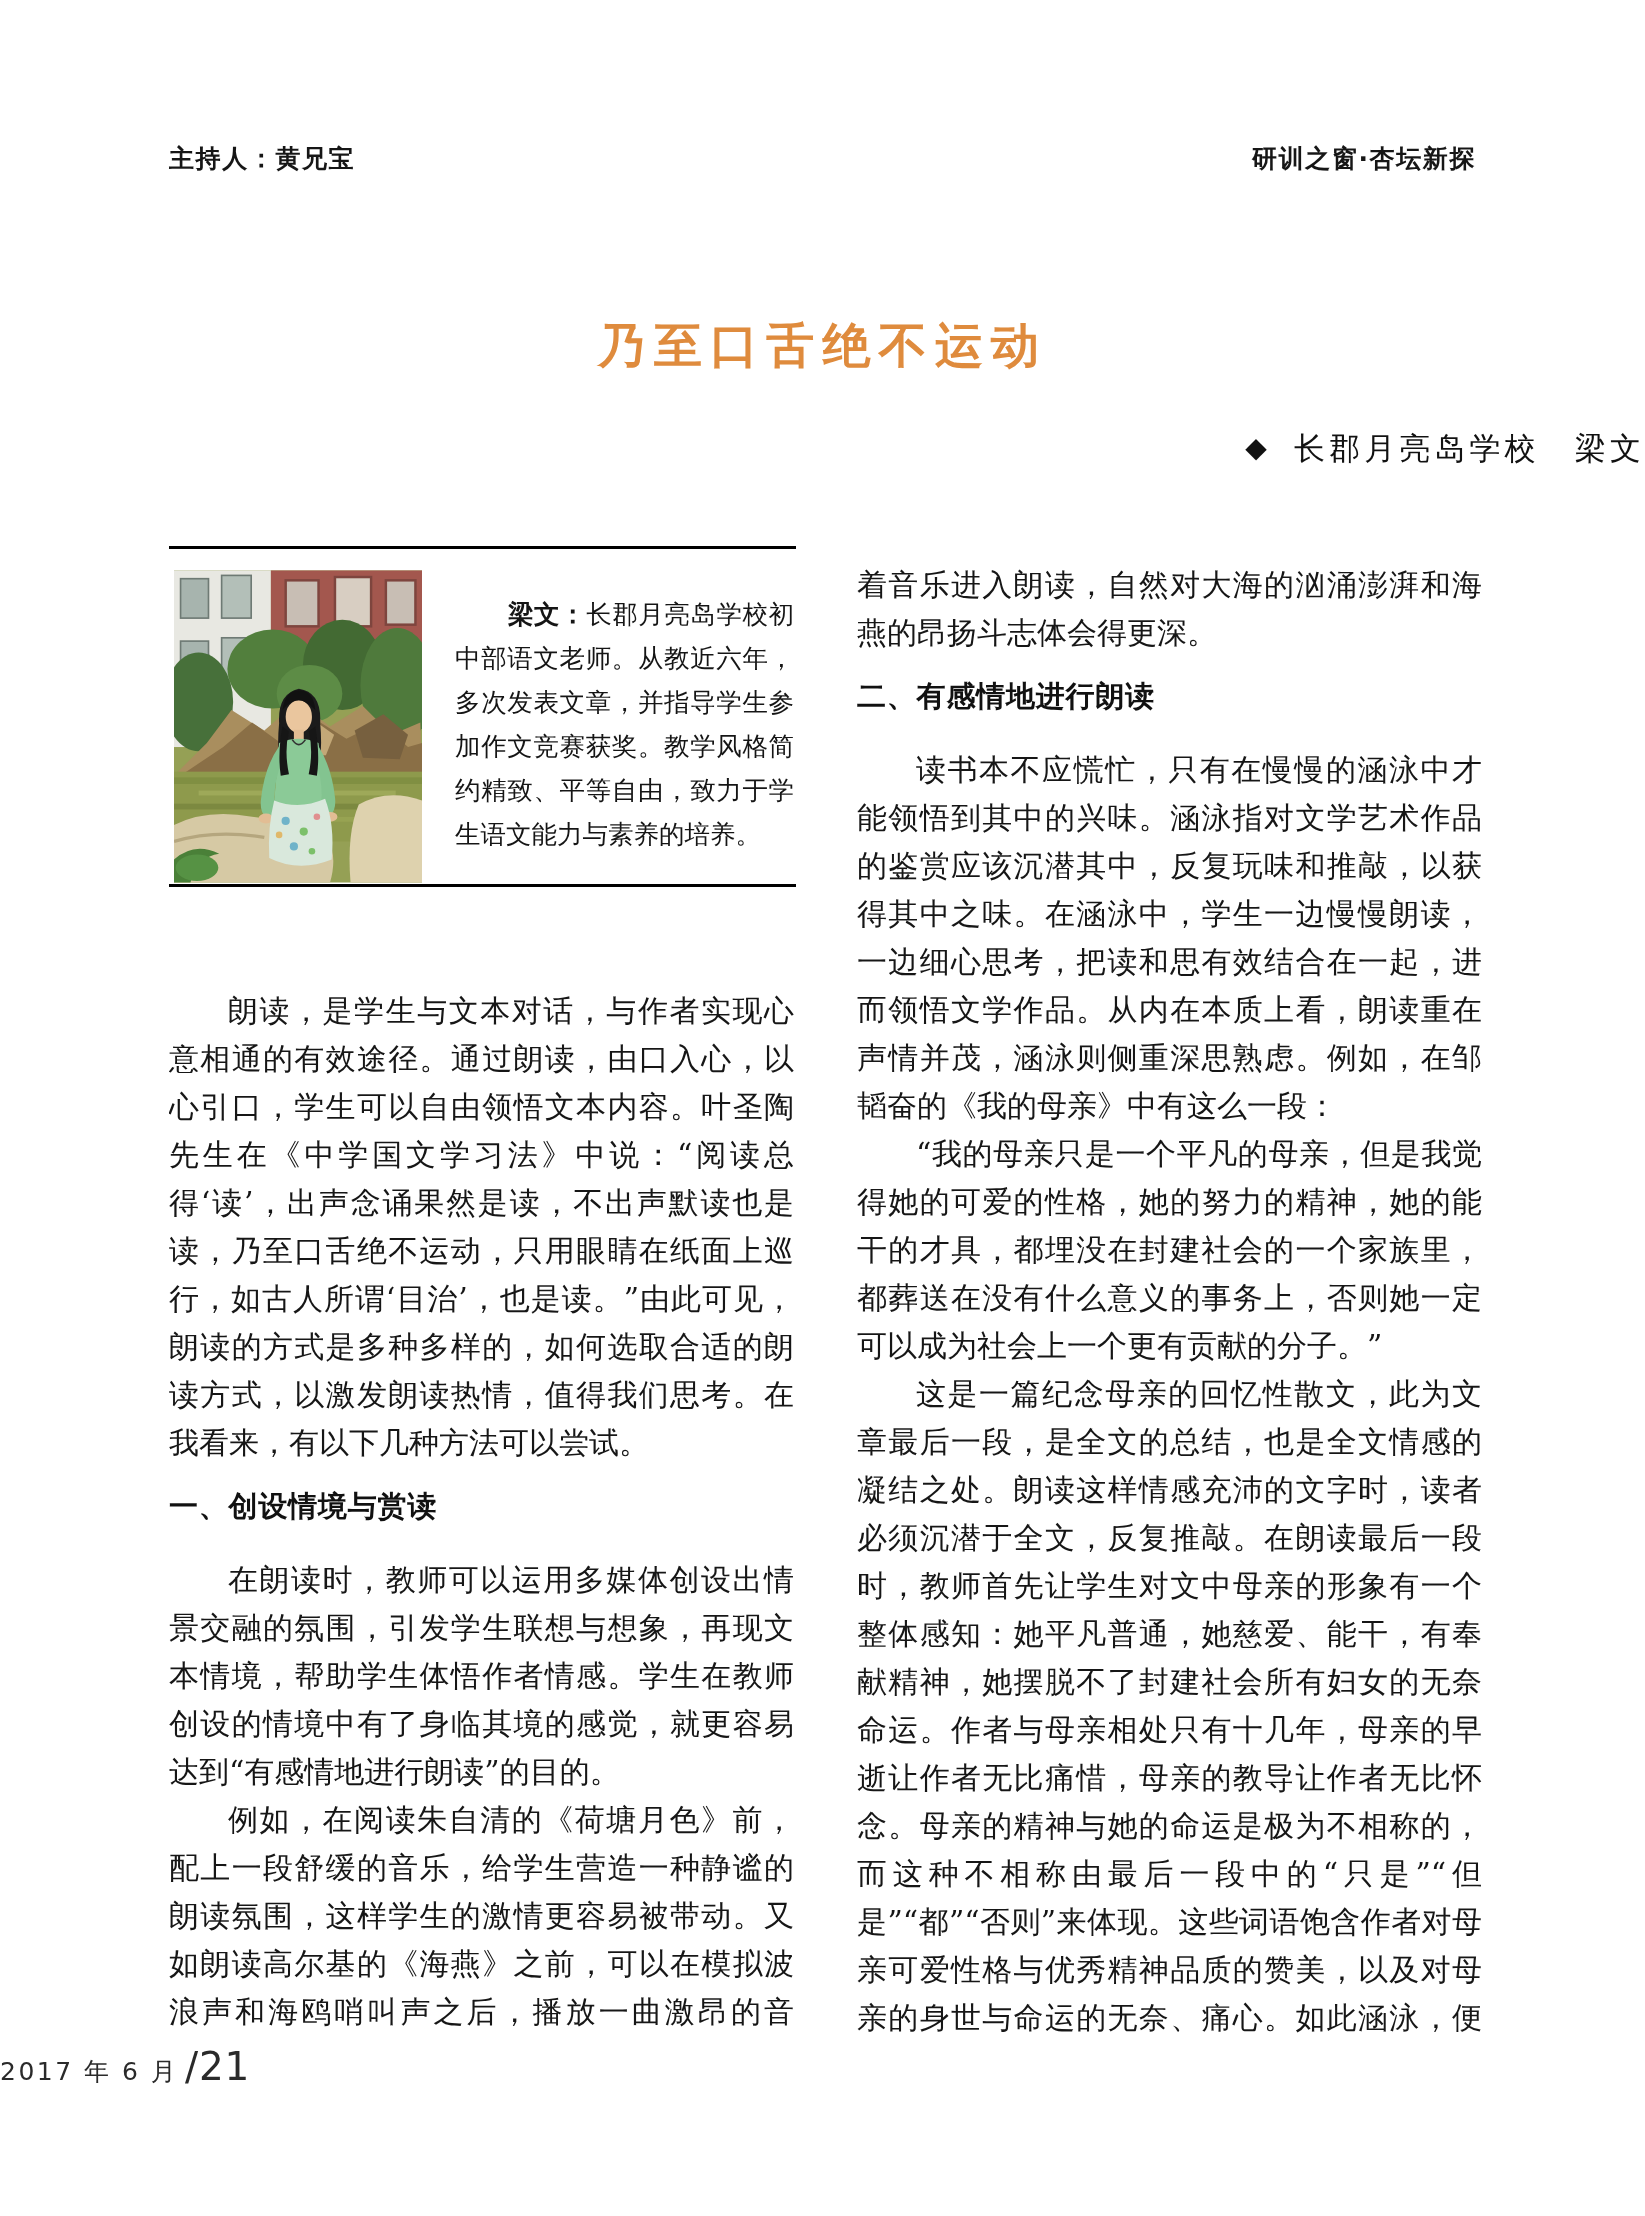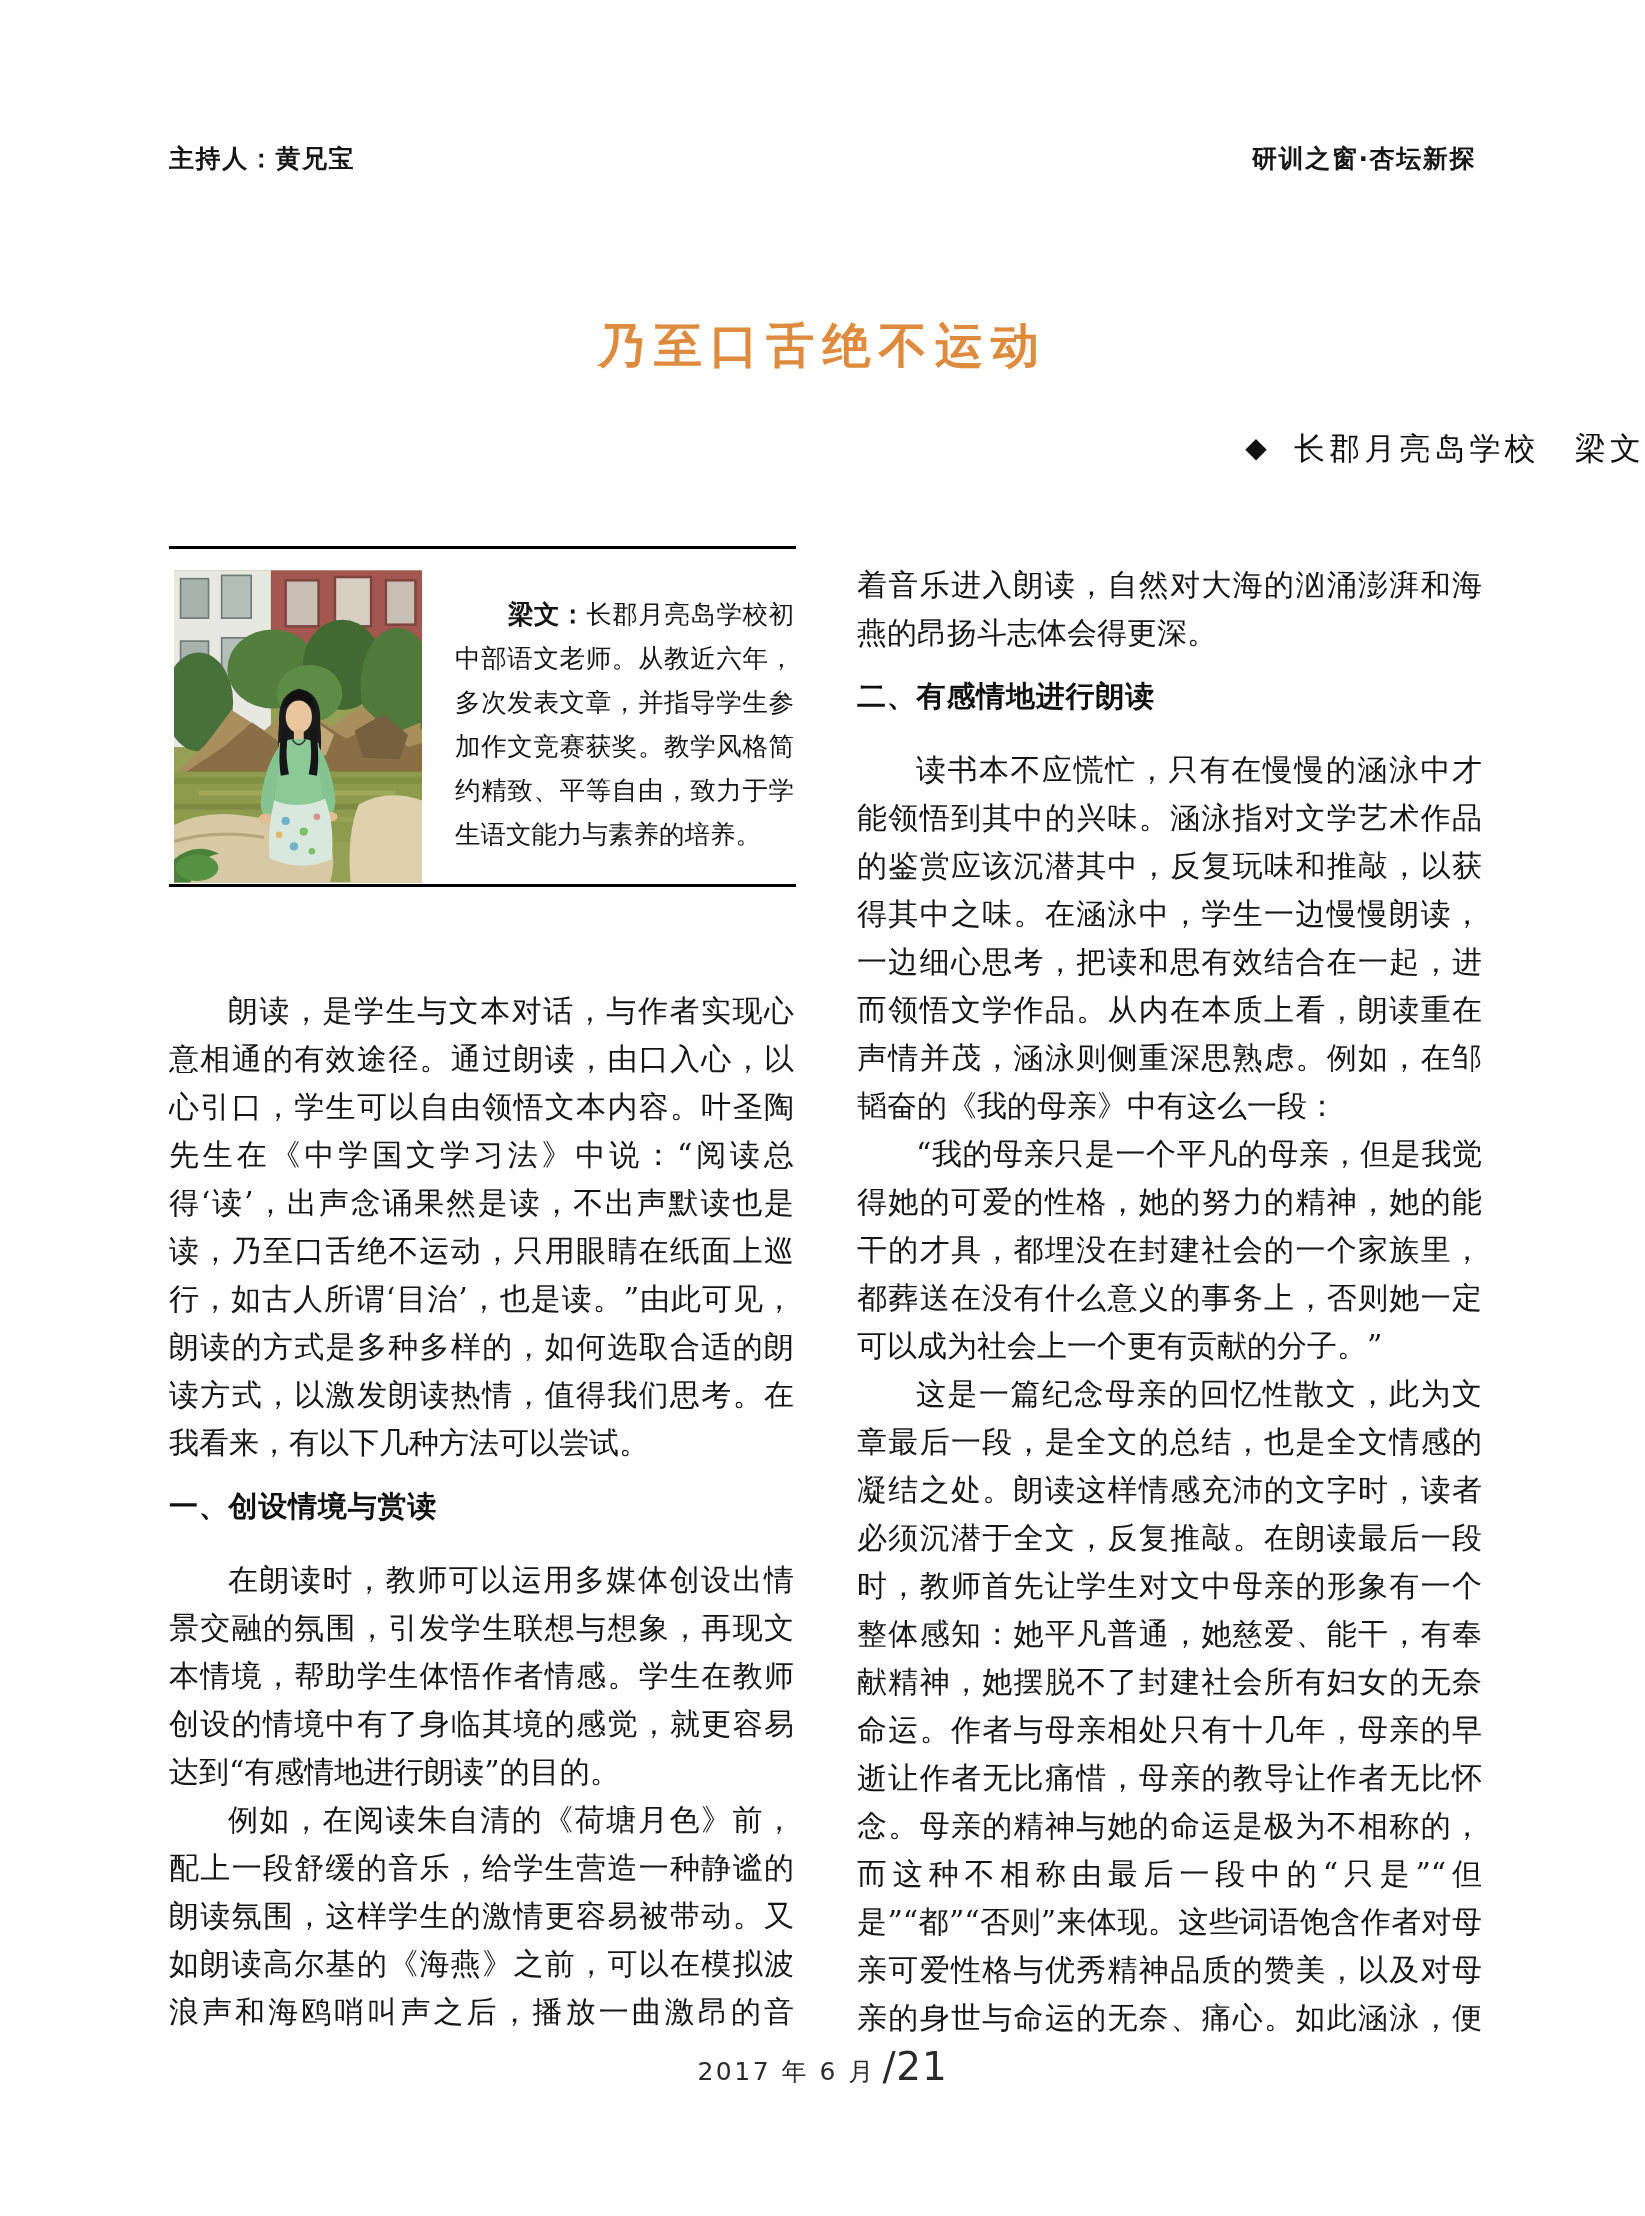--- a/index.html
+++ b/index.html
@@ -52,21 +52,21 @@
     margin:23px 0 33px 0;
     font-family:"DejaVu Sans","Liberation Sans",sans-serif;
     font-size:29px;font-weight:bold;color:#111;letter-spacing:0.8px;
     text-indent:0;line-height:33px;
   }
   .col-left{left:169px;top:987px;height:1045px;overflow:hidden;}
   .col-right{left:818px;top:561px;height:1474px;overflow:hidden;margin-left:39px;}
   
   .footer{
     position:absolute;top:2044px;left:0;width:100%;
-    display:flex;justify-content:center;align-items:baseline;
+    display:flex;align-items:baseline;
     font-family:"DejaVu Sans","Liberation Sans",sans-serif;color:#2a2a2a;
   }
   .footer .date{font-size:25px;letter-spacing:2.5px;}
   .footer .pageno{font-size:39px;margin-left:6.6px;letter-spacing:0.8px;}
 </style>
 </head>
 <body>
 
 <div class="hdr">
   <span>主持人：黄兄宝</span>

